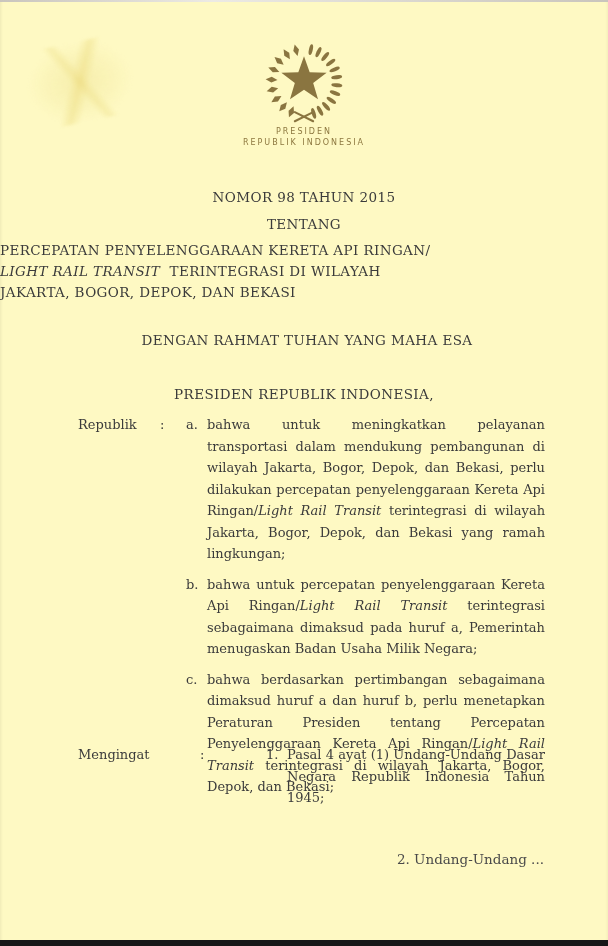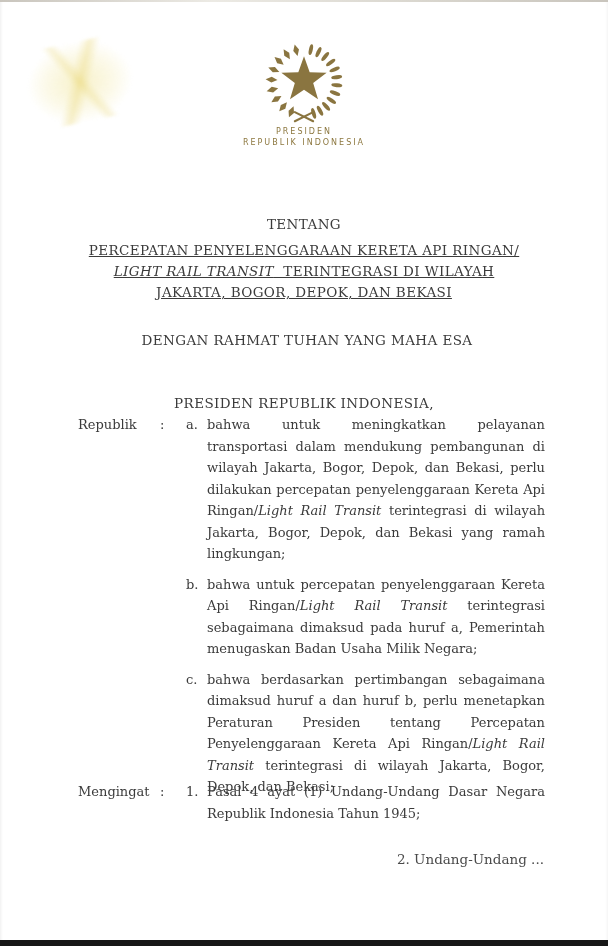--- a/index.html
+++ b/index.html
@@ -1,18 +1,18 @@
 <!DOCTYPE html>
 <html><head>
 <meta charset="utf-8">
 <style>
   html,body{margin:0;padding:0;background:#e9e7e2;}
   .page{
     position:relative;width:608px;height:946px;margin:0 auto;
-    background:#ffffff;overflow:hidden;
+    background:#fef9c3;overflow:hidden;
     font-family:"DejaVu Serif","Liberation Serif",serif;
     color:#3b3b3b;
     box-shadow:inset 2px 0 3px -1px rgba(0,0,0,0.07), inset -2px 0 3px -1px rgba(0,0,0,0.05);
   }
   .top-edge{position:absolute;top:0;left:0;right:0;height:2px;
     background:linear-gradient(90deg,#c9c5bd,#eceae4 35%,#d9d6ce 70%,#c9c5bd);}
   .bottom-edge{position:absolute;bottom:0;left:0;right:0;height:6px;background:#171717;}
   .watermark{
     position:absolute;left:28px;top:42px;width:104px;height:80px;
     background:
@@ -24,31 +24,31 @@
   .emblem{position:absolute;left:50%;top:36px;transform:translateX(-50%);}
   .letterhead{
     position:absolute;top:126px;left:0;right:0;text-align:center;
     font-family:"DejaVu Sans","Liberation Sans",sans-serif;
     font-size:8px;letter-spacing:2px;line-height:11px;color:#8d7840;
   }
   .center-line{position:absolute;left:0;right:0;text-align:center;font-size:13.5px;letter-spacing:0.4px;}
   .h-peraturan{top:162px;}
   .h-nomor{top:189px;}
   .h-tentang{top:216px;}
-  .title-block{position:absolute;top:240px;left:0;right:0;text-align:center;
-    font-size:13.5px;letter-spacing:0.4px;line-height:21px;text-decoration:underline;}
+  .title-block{position:absolute;top:240px;left:0;right:0;
+    font-size:13.5px;letter-spacing:0.4px;line-height:21px;}
   .h-rahmat{top:332px;margin-left:6px;}
-  .h-presiden{top:386px;margin-top:9px;}
+  .h-presiden{top:386px;}
   .section{
     position:absolute;left:78px;width:467px;
     display:grid;grid-template-columns:82px 26px 1fr;
     font-size:13px;line-height:21.5px;
   }
   .sec-menimbang{top:414px;}
-  .sec-mengingat{top:781px;}
+  .sec-mengingat{top:744px;gap:40px;}
   .item{display:grid;grid-template-columns:21px 1fr;margin-bottom:9px;}
   .item:last-child{margin-bottom:0;}
   .item-text{text-align:justify;}
   .it{font-style:italic;}
   .catchword{position:absolute;top:851px;right:64px;font-size:13.5px;color:#4a4a4a;margin-left:24px;}
 </style>
 </head>
 <body>
 
 <div class="page">
@@ -88,20 +88,21 @@
     <g fill="none" stroke-width="2.2" stroke-linecap="round" stroke="#8a7540">
       <path d="M50,93 L70,83 M50,83 L70,93"></path>
     </g>
   </svg>
 
   <div class="letterhead">
     <div>PRESIDEN</div>
     <div>REPUBLIK INDONESIA</div>
   </div>
 
+  <div class="center-line h-nomor">NOMOR 98 TAHUN 2015</div>
   <div class="center-line h-tentang">TENTANG</div>
 
   <div class="title-block">
     <div>PERCEPATAN PENYELENGGARAAN KERETA API RINGAN/</div>
     <div><span class="it">LIGHT RAIL TRANSIT</span><span>&nbsp; TERINTEGRASI DI WILAYAH</span></div>
     <div>JAKARTA, BOGOR, DEPOK, DAN BEKASI</div>
   </div>
 
   <div class="center-line h-rahmat">DENGAN RAHMAT TUHAN YANG MAHA ESA</div>
   <div class="center-line h-presiden">PRESIDEN REPUBLIK INDONESIA,</div>

